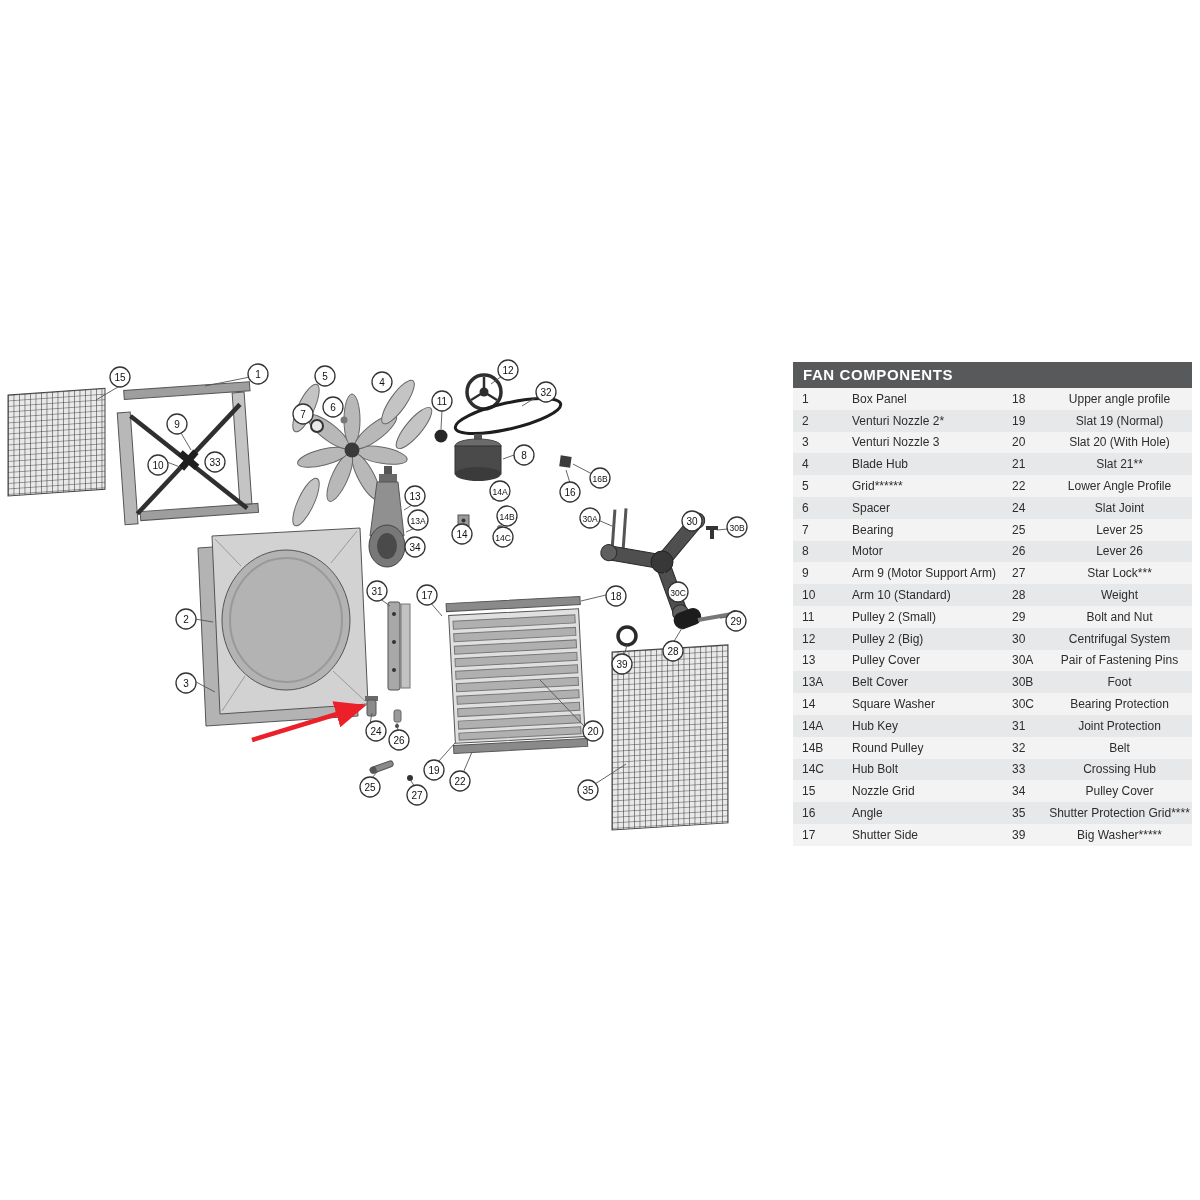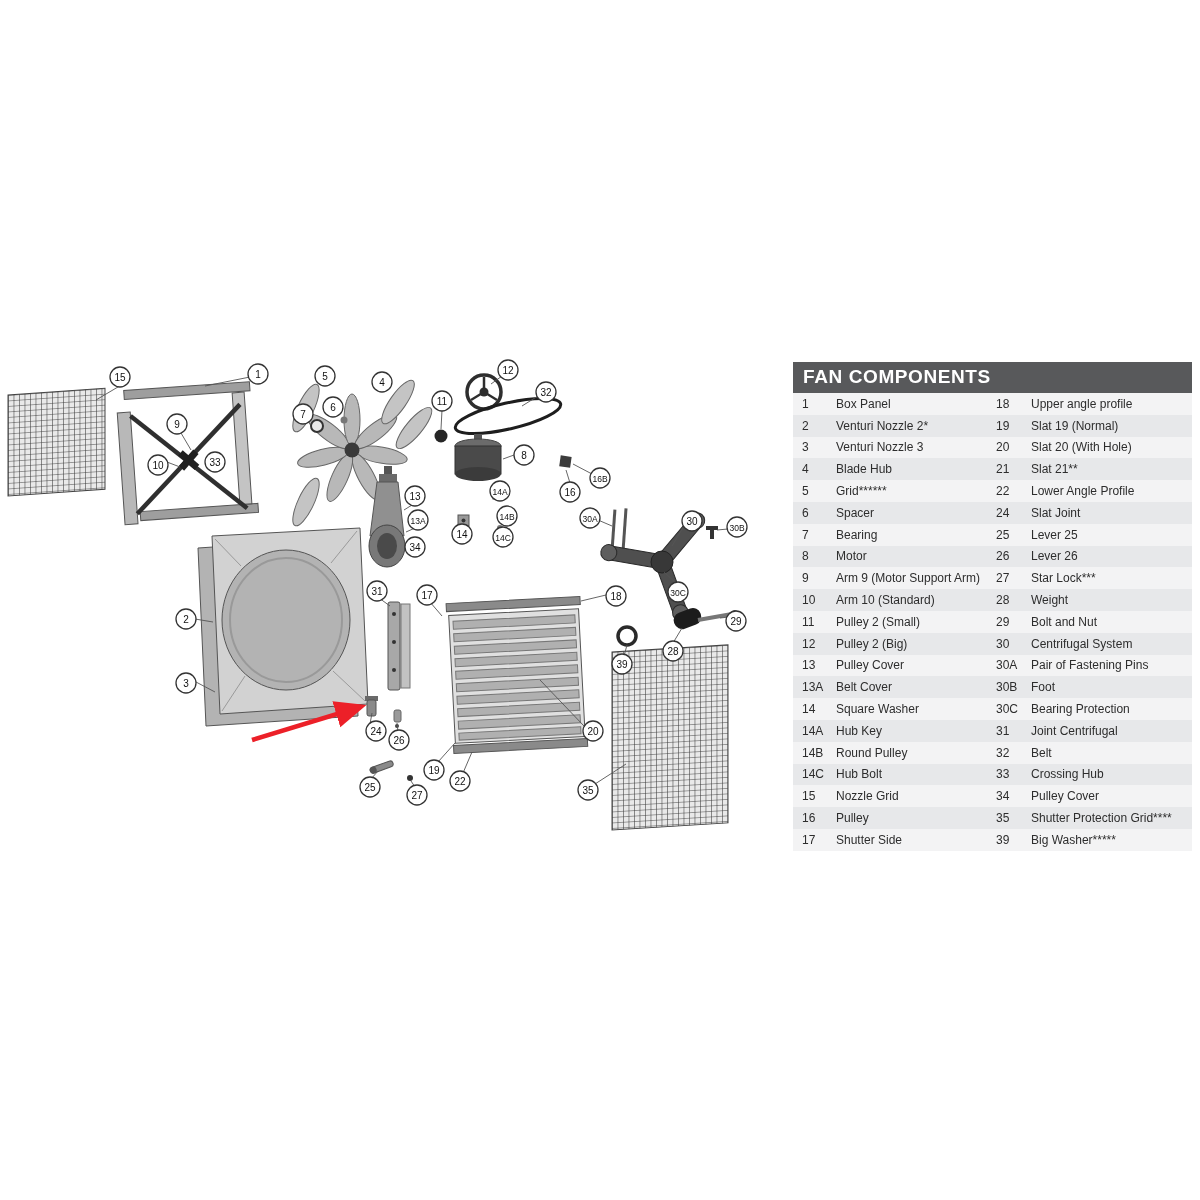--- a/index.html
+++ b/index.html
@@ -7,32 +7,32 @@
     width:1200px;height:1200px;position:relative;overflow:hidden;
     background:#ffffff;font-family:"Liberation Sans",sans-serif;
   }
   
   .diagram{position:absolute;left:0;top:350px;width:780px;height:530px;}
   .diagram svg{display:block;width:780px;height:530px;}
   .diagram svg text{font-family:"Liberation Sans",sans-serif;fill:#111;}
   
   .parts-table{position:absolute;left:793px;top:362px;width:399px;}
   .pt-header{
-    background:#58595b;color:#fff;font-weight:bold;font-size:19px;
+    background:#58595b;color:#fff;font-weight:bold;font-size:15px;
     letter-spacing:.6px;padding:4px 10px 5px 10px;
   }
   .pt-rows{width:100%;}
   .pt-row{display:flex;align-items:center;height:21.8px;font-size:12px;color:#2d2d2d;}
   .pt-row:nth-child(odd){background:#f3f3f4;}
   .pt-row:nth-child(even){background:#e7e8ea;}
   .c{white-space:nowrap;overflow:hidden;}
   .l-num{width:43px;padding-left:9px;box-sizing:border-box;}
-  .l-name{width:160px;}
+  .l-name{width:160px;margin-left:16px;}
   .r-num{width:35px;}
-  .r-name{flex:1;position:relative;}
+  .r-name{flex:1;position:relative;text-align:center;}
 </style>
 </head>
 <body>
 
 <div class="diagram">
 <svg viewBox="0 0 780 530" xmlns="http://www.w3.org/2000/svg">
   <defs>
     <pattern id="mesh" width="5.5" height="5.5" patternUnits="userSpaceOnUse">
       <path d="M0 0H5.5M0 0V5.5" stroke="#3c3c3c" stroke-width="1.1" fill="none"></path>
     </pattern>
@@ -563,21 +563,21 @@
       <span class="r-name-text">Bearing Protection</span>
     </span>
   </div>
 
   <div class="pt-row">
     <span class="c l-num">14A</span>
     <span class="c l-name">Hub Key</span>
     <span class="c r-num">31</span>
     <span class="c r-name">
       
-      <span class="r-name-text">Joint Centrifugal</span>
+      <span class="r-name-text">Joint Protection</span>
     </span>
   </div>
 
   <div class="pt-row">
     <span class="c l-num">14B</span>
     <span class="c l-name">Round Pulley</span>
     <span class="c r-num">32</span>
     <span class="c r-name">
       
       <span class="r-name-text">Belt</span>
@@ -599,21 +599,21 @@
     <span class="c l-name">Nozzle Grid</span>
     <span class="c r-num">34</span>
     <span class="c r-name">
       
       <span class="r-name-text">Pulley Cover</span>
     </span>
   </div>
 
   <div class="pt-row">
     <span class="c l-num">16</span>
-    <span class="c l-name">Pulley</span>
+    <span class="c l-name">Angle</span>
     <span class="c r-num">35</span>
     <span class="c r-name">
       
       <span class="r-name-text">Shutter Protection Grid****</span>
     </span>
   </div>
 
   <div class="pt-row">
     <span class="c l-num">17</span>
     <span class="c l-name">Shutter Side</span>

